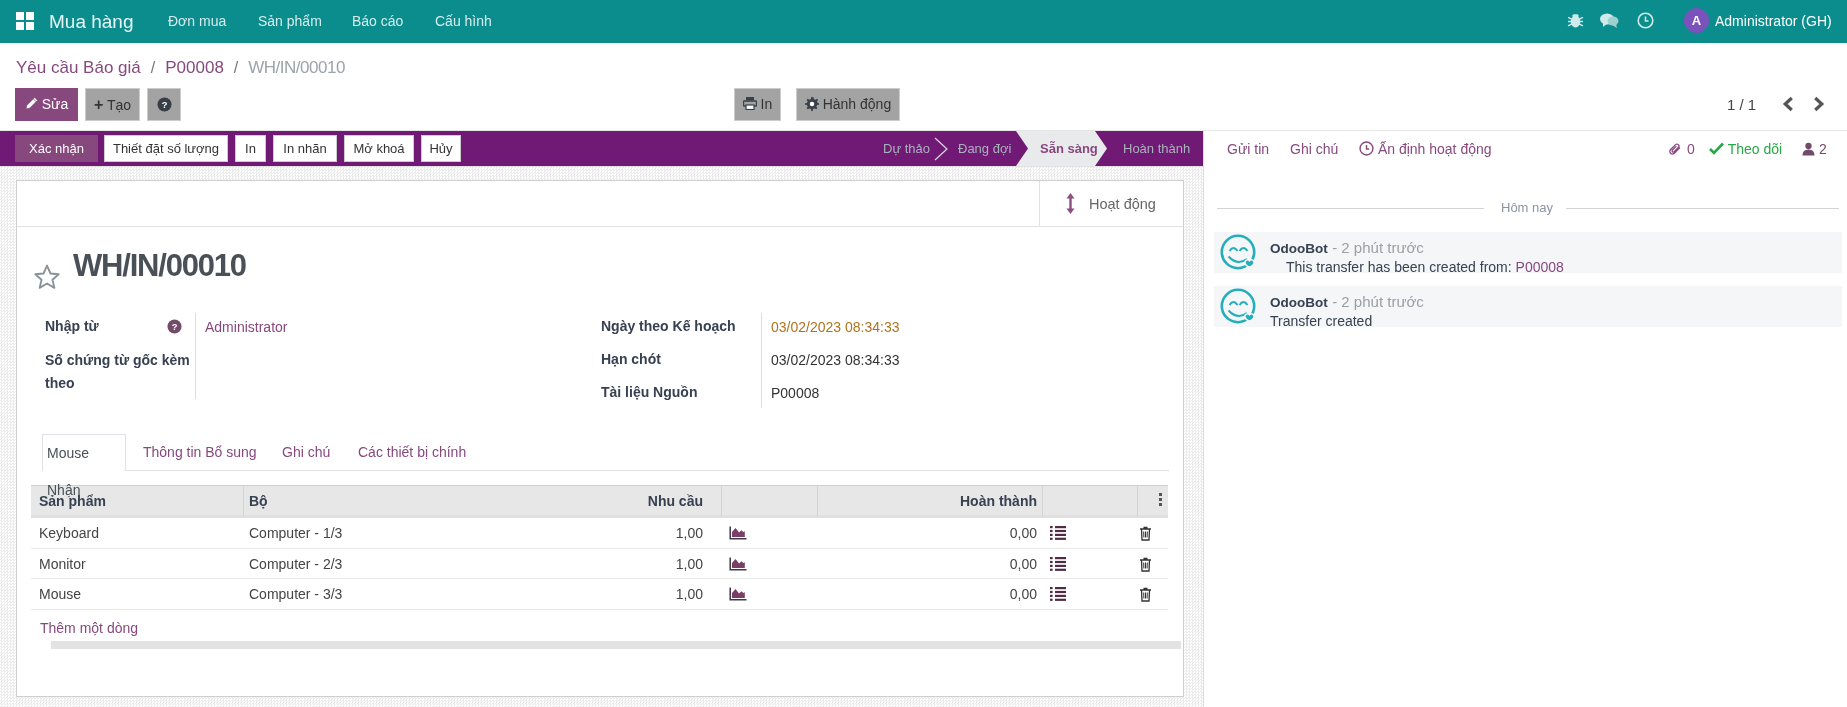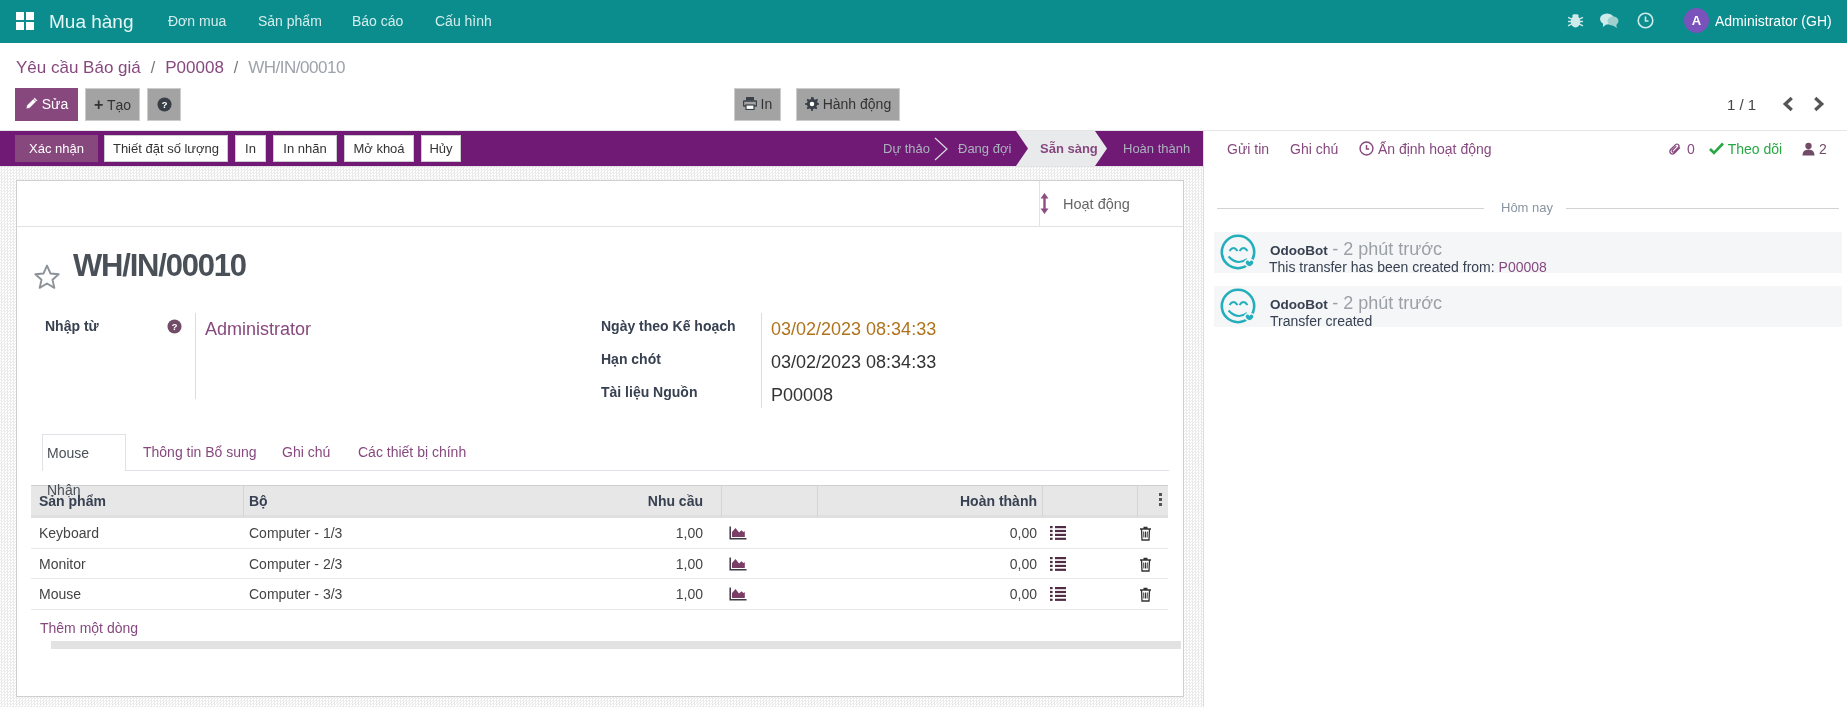--- a/index.html
+++ b/index.html
@@ -42,24 +42,24 @@
   border-left:1px solid #ddd; }
 #chead .cbtn { position:absolute; top:0; height:36px; line-height:36px; font-size:14px; color:#87487e; }
 
 
 #lpane { position:absolute; left:0; top:167px; width:1203px; height:540px;
   background:repeating-conic-gradient(#ebebeb 0% 25%, #ffffff 0% 50%) 0 0 / 3px 3px; }
 #card { position:absolute; left:16px; top:13px; width:1168px; height:517px; background:#fff;
   border:1px solid #cfcfcf; }
 #bbox { position:absolute; left:0; top:0; width:1166px; height:46px; border-bottom:1px solid #e3e3e3; }
 #actbtn { position:absolute; left:1022px; top:0; width:144px; height:46px;
-  border-left:1px solid #e3e3e3; color:#666; font-size:14.5px; line-height:46px; text-align:left; }
+  border-left:1px solid #e3e3e3; color:#666; font-size:14.5px; line-height:46px; text-align:left; padding-left:26px; }
 #title { position:absolute; left:56px; top:69px; font-size:31px; line-height:31px; letter-spacing:-1.2px; font-weight:bold; color:#495057; }
 .flabel { position:absolute; font-size:14px; font-weight:bold; color:#374151; }
-.fval { position:absolute; font-size:18px; color:#333; }
+.fval { position:absolute; font-size:14px; color:#333; }
 .vline { position:absolute; width:1px; background:#ddd; }
 
 
 #tabs { position:absolute; left:25px; top:253px; width:1127px; height:37px; }
 .tab { position:absolute; top:0; height:37px; font-size:14px; line-height:37px; color:#87487e; }
 #tab0 { left:0; width:84px; border:1px solid #dee2e6; border-bottom:none; color:#495057;
   padding-left:4px; background:#fff; z-index:2; }
 #tabline { position:absolute; left:25px; top:289px; width:1127px; height:1px; background:#dee2e6; }
 
 
@@ -71,21 +71,21 @@
 .row { position:absolute; left:0; width:1137px; height:30.5px; border-bottom:1px solid #e8e8e8; }
 .cell { position:absolute; top:0; height:31px; line-height:30px; font-size:14px; color:#444; }
 #addline { position:absolute; left:23px; font-size:14px; color:#87487e; }
 #hscroll { position:absolute; left:34px; width:1130px; height:8px; background:#e2e2e2; }
 
 
 #chatter { position:absolute; left:1203px; top:167px; width:644px; height:540px; background:#fff;
   border-left:1px solid #ddd; }
 .msg { position:absolute; left:10px; width:628px; background:#f5f6f8; }
 .msgname { font-size:13.5px; font-weight:bold; color:#374151; }
-.msgtime { font-size:18px; color:#9aa0a6; }
+.msgtime { font-size:15px; color:#9aa0a6; }
 .msgbody { font-size:14px; color:#374151; }
 </style>
 </head>
 <body>
 
 <div id="nav">
   <svg class="abs" style="left:16px;top:12px" width="18" height="18" viewBox="0 0 18 18">
     <rect x="0" y="0" width="8" height="8" fill="#fff"></rect>
       <rect x="10" y="0" width="8" height="8" fill="#fff"></rect>
     <rect x="0" y="10" width="8" height="8" fill="#fff"></rect>
@@ -212,20 +212,21 @@
     </svg>
     <div id="title">WH/IN/00010</div>
 
     <div class="flabel" style="left:28px; top:137px;">Nhập từ</div>
     <svg class="abs" style="left:150px; top:138px" width="15" height="15" viewBox="0 0 16 16">
         <circle cx="8" cy="8" r="7.5" fill="#714B67"></circle>
         <text x="8" y="11.5" font-size="10" font-weight="bold" fill="#fff" text-anchor="middle">?</text>
       </svg>
     <div class="vline" style="left:178px; top:132px; height:86px;"></div>
     <div class="fval" style="left:188px; top:138px; color:#87487e;">Administrator</div>
+    <div class="flabel" style="left:28px; top:168px; width:160px; line-height:23px;">Số chứng từ gốc kèm theo</div>
 
     <div class="flabel" style="left:584px; top:137px;">Ngày theo Kế hoạch</div>
     <div class="flabel" style="left:584px; top:170px;">Hạn chót</div>
     <div class="flabel" style="left:584px; top:203px;">Tài liệu Nguồn</div>
     <div class="vline" style="left:744px; top:132px; height:95px;"></div>
     <div class="fval" style="left:754px; top:138px; color:#b0731d;">03/02/2023 08:34:33</div>
     <div class="fval" style="left:754px; top:171px;">03/02/2023 08:34:33</div>
     <div class="fval" style="left:754px; top:204px;">P00008</div>
 
     <div id="tabs">
@@ -338,21 +339,21 @@
   <div class="abs" style="left:362px; top:41px; width:273px; height:1px; background:#d3d3d3;"></div>
 <div class="msg" style="top: 65px; height: 41px;">
       <svg class="abs" style="left:6px;top:2px" width="36" height="36" viewBox="0 0 36 36">
   <circle cx="18" cy="18" r="16.2" fill="none" stroke="#23aebc" stroke-width="2.6"></circle>
   <path d="M9.5,20.5 q4,-6 8,0" fill="none" stroke="#23aebc" stroke-width="2" transform="translate(0,-3.5)"></path>
   <path d="M27.5,20.5 q-4,-6 -8,0" fill="none" stroke="#23aebc" stroke-width="2" transform="translate(0,-3.5)"></path>
   <path d="M8.5,22.5 q9,9.5 18.5,2.5" fill="none" stroke="#23aebc" stroke-width="2.1"></path>
   <path d="M29.5,26.8 c1.6,-2.1 5.2,-0.5 4.5,2.4 c-0.5,2.1 -2.6,3.4 -4.5,4.1 c-1.9,-0.7 -4,-2 -4.5,-4.1 c-0.7,-2.9 2.9,-4.5 4.5,-2.4 Z" fill="#23aebc" stroke="#f5f6f8" stroke-width="1.5"></path>
 </svg>
       <div class="abs" style="left:56px;top:7px;"><span class="msgname">OdooBot</span> <span class="msgtime">- 2 phút trước</span></div>
-  <div class="msgbody abs" style="left:55px;top:27px;">This transfer has been created from: <span style="color:#87487e">P00008</span></div>
+  <div class="msgbody abs" style="left:72px;top:27px;">This transfer has been created from: <span style="color:#87487e">P00008</span></div>
     </div>
     <div class="msg" style="top: 119px; height: 41px;">
       <svg class="abs" style="left:6px;top:2px" width="36" height="36" viewBox="0 0 36 36">
   <circle cx="18" cy="18" r="16.2" fill="none" stroke="#23aebc" stroke-width="2.6"></circle>
   <path d="M9.5,20.5 q4,-6 8,0" fill="none" stroke="#23aebc" stroke-width="2" transform="translate(0,-3.5)"></path>
   <path d="M27.5,20.5 q-4,-6 -8,0" fill="none" stroke="#23aebc" stroke-width="2" transform="translate(0,-3.5)"></path>
   <path d="M8.5,22.5 q9,9.5 18.5,2.5" fill="none" stroke="#23aebc" stroke-width="2.1"></path>
   <path d="M29.5,26.8 c1.6,-2.1 5.2,-0.5 4.5,2.4 c-0.5,2.1 -2.6,3.4 -4.5,4.1 c-1.9,-0.7 -4,-2 -4.5,-4.1 c-0.7,-2.9 2.9,-4.5 4.5,-2.4 Z" fill="#23aebc" stroke="#f5f6f8" stroke-width="1.5"></path>
 </svg>
       <div class="abs" style="left:56px;top:7px;"><span class="msgname">OdooBot</span> <span class="msgtime">- 2 phút trước</span></div>

